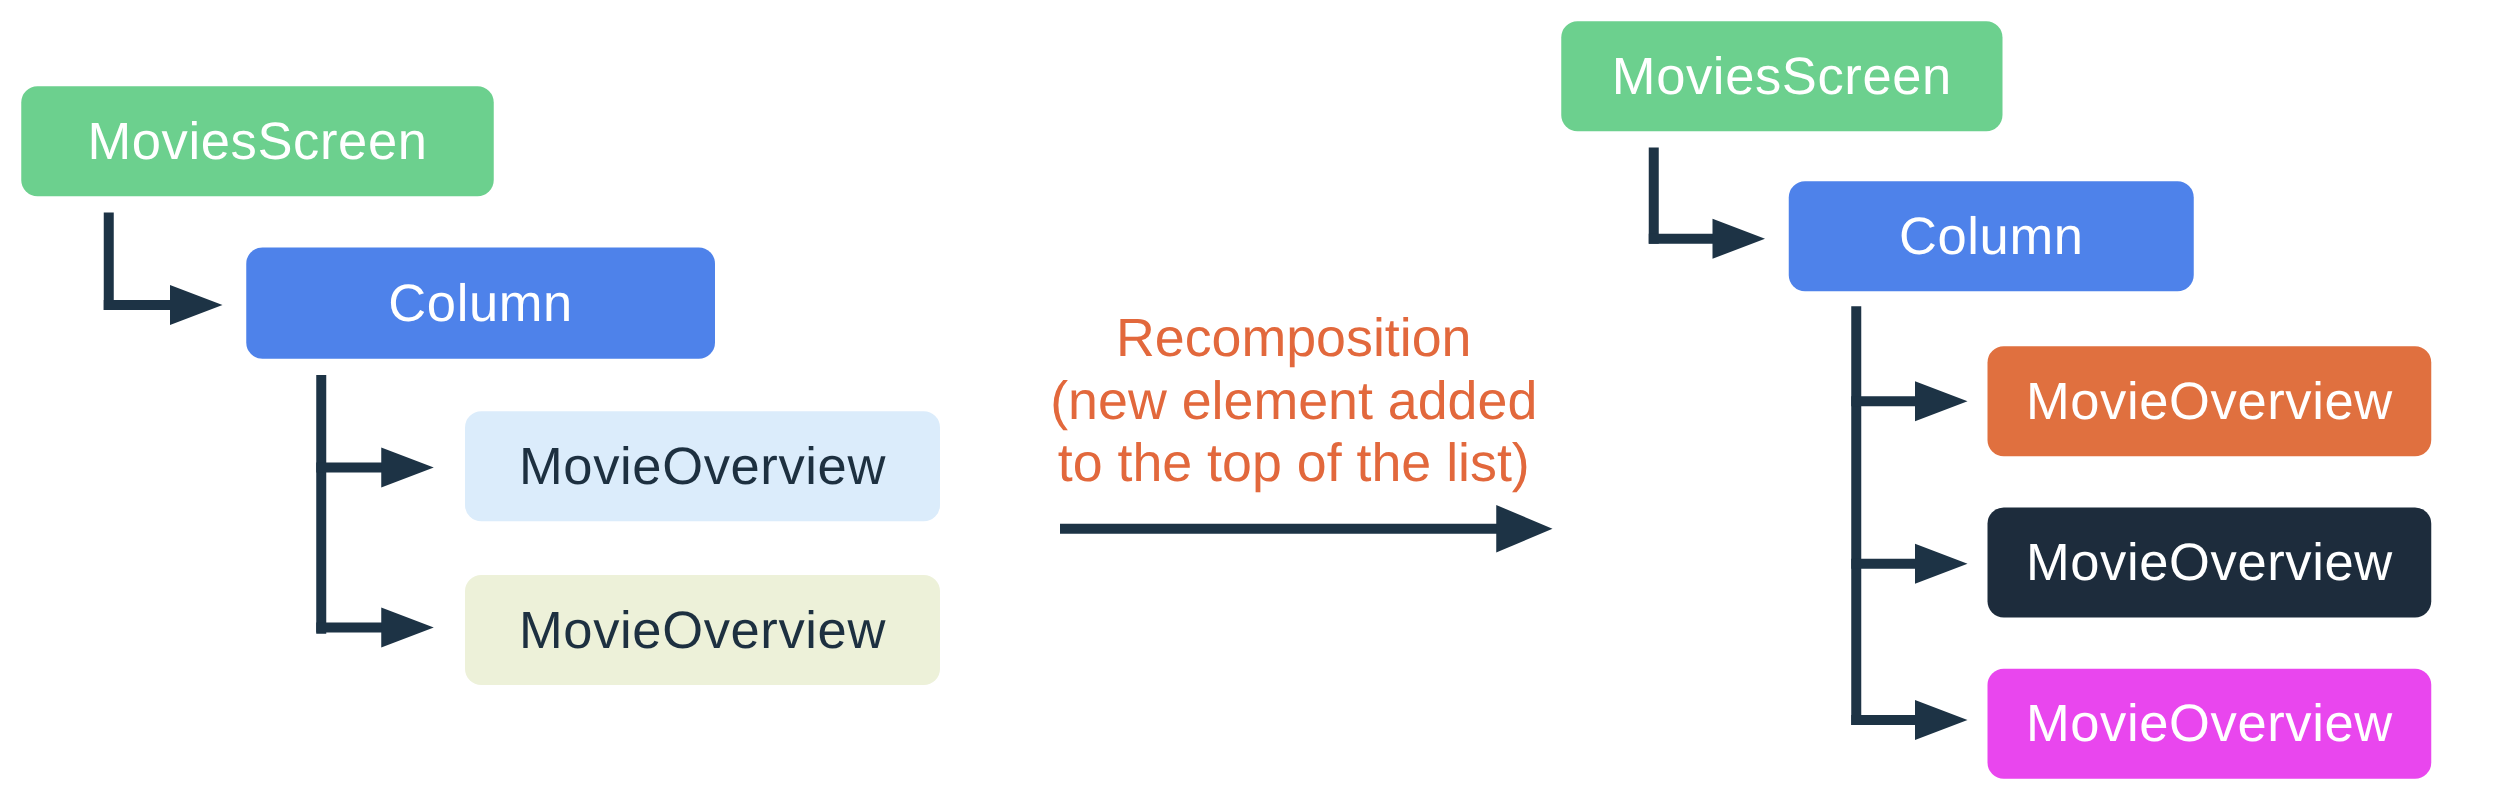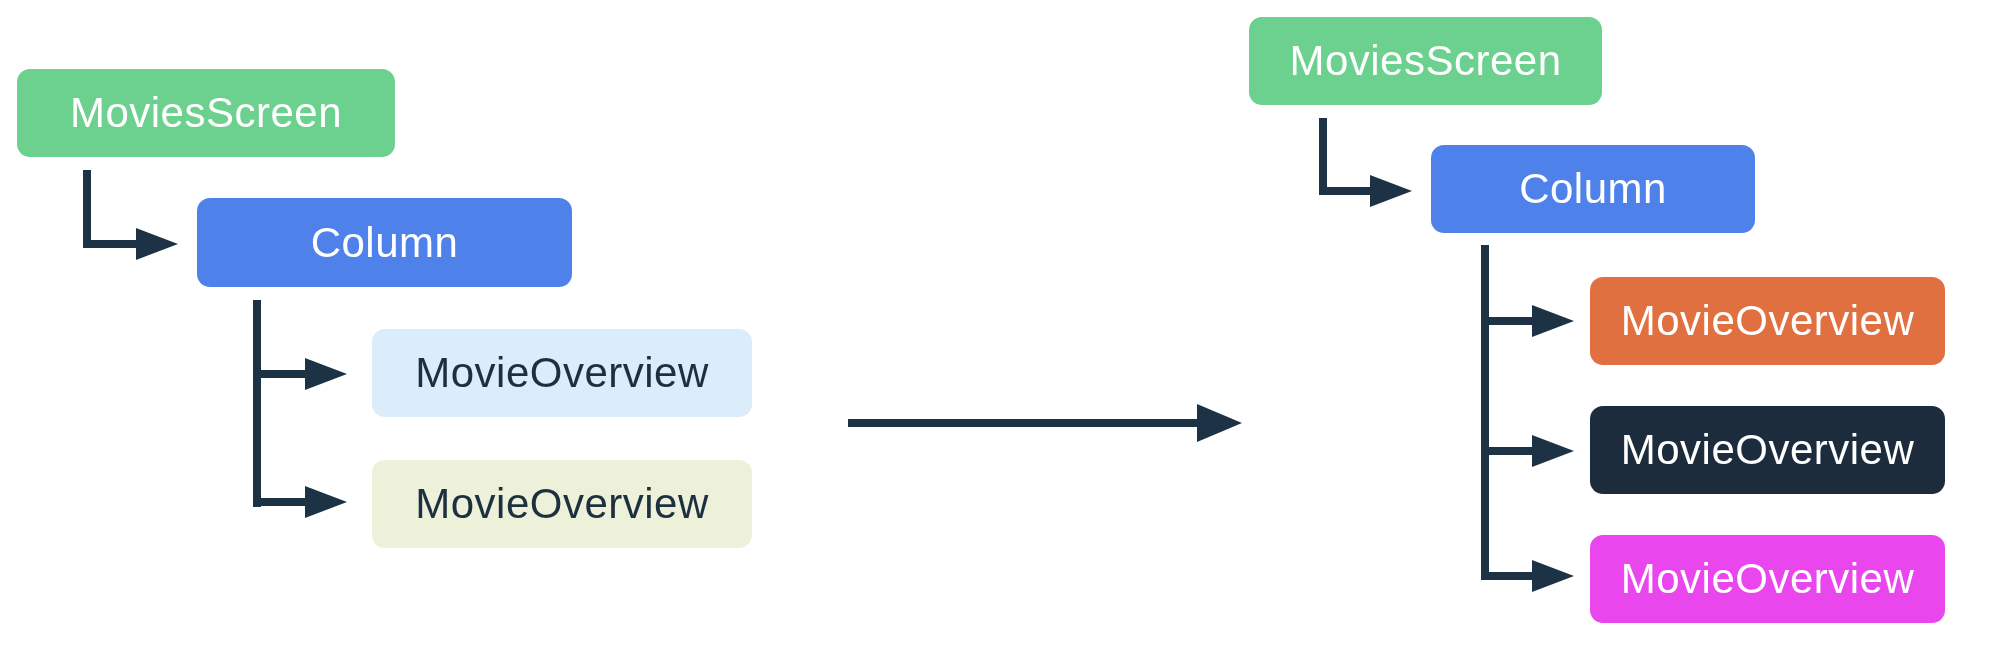--- a/index.html
+++ b/index.html
@@ -77,20 +77,25 @@
   <div class="bar" style="left:253px; top:498px; width:54px; height:8px;"></div>
   <div class="arrowhead" style="left:305px; top:486px;"></div>
 
   <div class="node" style="left: 372px; top: 329px; width: 380px; height: 88px; background-color: rgb(219, 236, 251); color: rgb(29, 48, 64);">
     <span>MovieOverview</span>
   </div>
   <div class="node" style="left: 372px; top: 460px; width: 380px; height: 88px; background-color: rgb(237, 241, 217); color: rgb(29, 48, 64);">
     <span>MovieOverview</span>
   </div>
 
+  <div class="annotation" style="color: rgb(226, 104, 60);">
+    <div>Recomposition</div>
+    <div>(new element added</div>
+    <div>to the top of the list)</div>
+  </div>
 
   <div class="bar" style="left:848px; top:419px; width:352px; height:8px;"></div>
   <div class="arrowhead big" style="left:1197px; top:404px;"></div>
 
   <div class="node" style="left: 1249px; top: 17px; width: 353px; height: 88px; background-color: rgb(108, 208, 142); color: rgb(255, 255, 255);">
     <span>MoviesScreen</span>
   </div>
 
   <div class="bar" style="left:1319px; top:118px; width:8px; height:77px;"></div>
   <div class="bar" style="left:1319px; top:187px; width:53px; height:8px;"></div>

